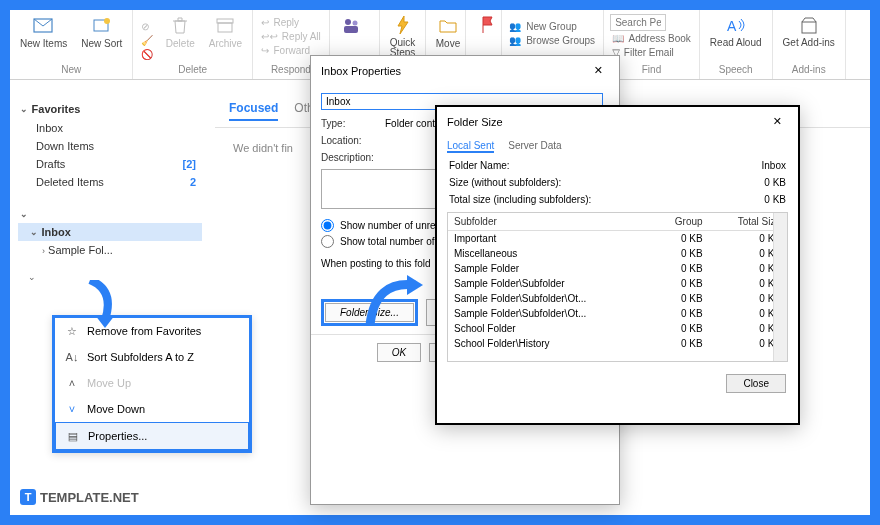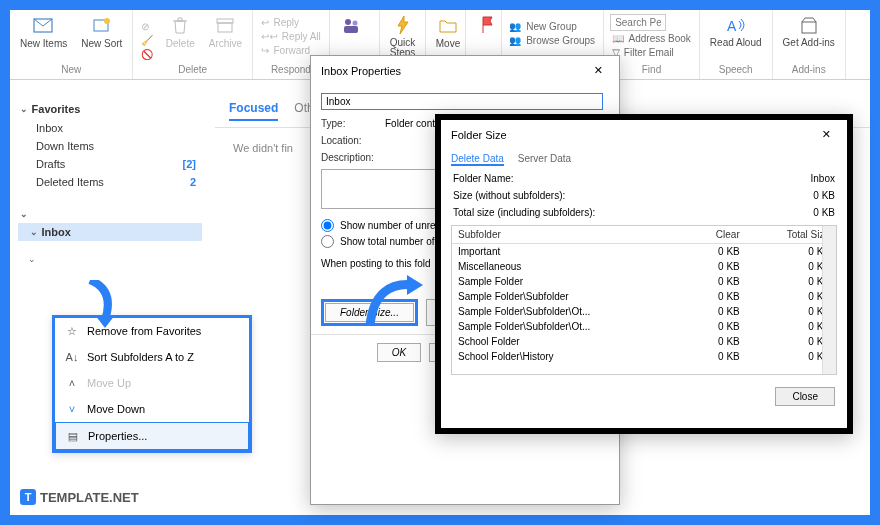--- a/index.html
+++ b/index.html
@@ -52,21 +52,21 @@
 .dlg-row { display: flex; gap: 8px; align-items: center; margin-bottom: 6px; font-size: 10px; }
 .dlg-row label { width: 56px; color: #333; }
 .dlg-input { border: 1px solid #2b80f5; padding: 2px 4px; width: 100px; font-size: 10px; }
 .dlg-textarea { border: 1px solid #aaa; width: 100%; height: 40px; }
 .radio-row { display: flex; align-items: center; gap: 6px; font-size: 10px; margin: 3px 0; }
 .dlg-btns { display: flex; gap: 8px; justify-content: center; padding: 8px; border-top: 1px solid #e0e0e0; }
 .dlg-btn { border: 1px solid #aaa; background: #fafafa; padding: 3px 14px; font-size: 10px; cursor: pointer; font-style: italic; }
 .highlight-box { border: 3px solid #2b80f5; display: inline-block; padding: 1px; }
 
 .props-dlg { top: 45px; left: 300px; width: 310px; height: 450px; }
-.folder-dlg { top: 95px; left: 425px; width: 418px; height: 320px; border: 6px solid #000000; margin-top: 9px; }
+.folder-dlg { top: 95px; left: 425px; width: 365px; height: 320px; border: 2px solid #000000; }
 .fd-tabs { display: flex; gap: 14px; padding: 4px 10px; font-size: 10px; }
 .fd-tab { color: #666; }
 .fd-tab.active { color: #2b80f5; border-bottom: 2px solid #2b80f5; }
 .fd-row { display: flex; justify-content: space-between; padding: 3px 12px; font-size: 10px; }
 .fd-table-wrap { margin: 4px 10px; border: 1px solid #ccc; height: 150px; overflow: hidden; position: relative; }
 .fd-table { width: 100%; font-size: 10px; border-collapse: collapse; }
 .fd-table th { text-align: left; padding: 3px 6px; border-bottom: 1px solid #ddd; font-weight: 400; color: #333; }
 .fd-table td { padding: 2px 6px; }
 .fd-table th:nth-child(2), .fd-table td:nth-child(2),
 .fd-table th:nth-child(3), .fd-table td:nth-child(3) { text-align: right; }
@@ -290,20 +290,21 @@
         </div>
     </div>
     <div class="sb-section" style="margin-top:6px">
       <div class="sb-header">
           <span class="chev">⌄</span>
         </div>
       <div class="sb-inbox">
           <span class="chev">⌄</span>
           <span>Inbox</span>
         </div>
+      <div class="sb-sub"><span class="chev">›</span> <span>Sample Fol...</span></div>
       <div style="height:10px"></div>
       <div class="sb-item" style="padding-left:10px">
           <span class="chev">⌄</span>
         </div>
     </div>
   </div>
 
   <div class="main">
     <div class="tabs">
       <div class="tab active">Focused</div>
@@ -350,41 +351,41 @@
       <button class="dlg-btn">Apply</button>
     </div>
   </div>
 
   <div class="dialog folder-dlg">
     <div class="dlg-title">
       <span>Folder Size</span>
       <span class="dlg-close">✕</span>
     </div>
     <div class="fd-tabs">
-      <div class="fd-tab active">Delete Data</div>
+      <div class="fd-tab active">Local Sent</div>
       <div class="fd-tab">Server Data</div>
     </div>
     <div class="fd-row">
         <span>Folder Name:</span>
         <span>Inbox</span>
       </div>
     <div class="fd-row">
         <span>Size (without subfolders):</span>
         <span>0 KB</span>
       </div>
     <div class="fd-row">
         <span>Total size (including subfolders):</span>
         <span>0 KB</span>
       </div>
     <div class="fd-table-wrap">
       <table class="fd-table">
         <thead>
             <tr>
           <th>Subfolder</th>
-          <th>Clear</th>
+          <th>Group</th>
           <th>Total Size</th>
         </tr>
           </thead>
         <tbody id="fd-tbody">
             <tr>
               <td>Important</td>
               <td>0 KB</td>
               <td>0 KB</td>
             </tr>
             <tr>

